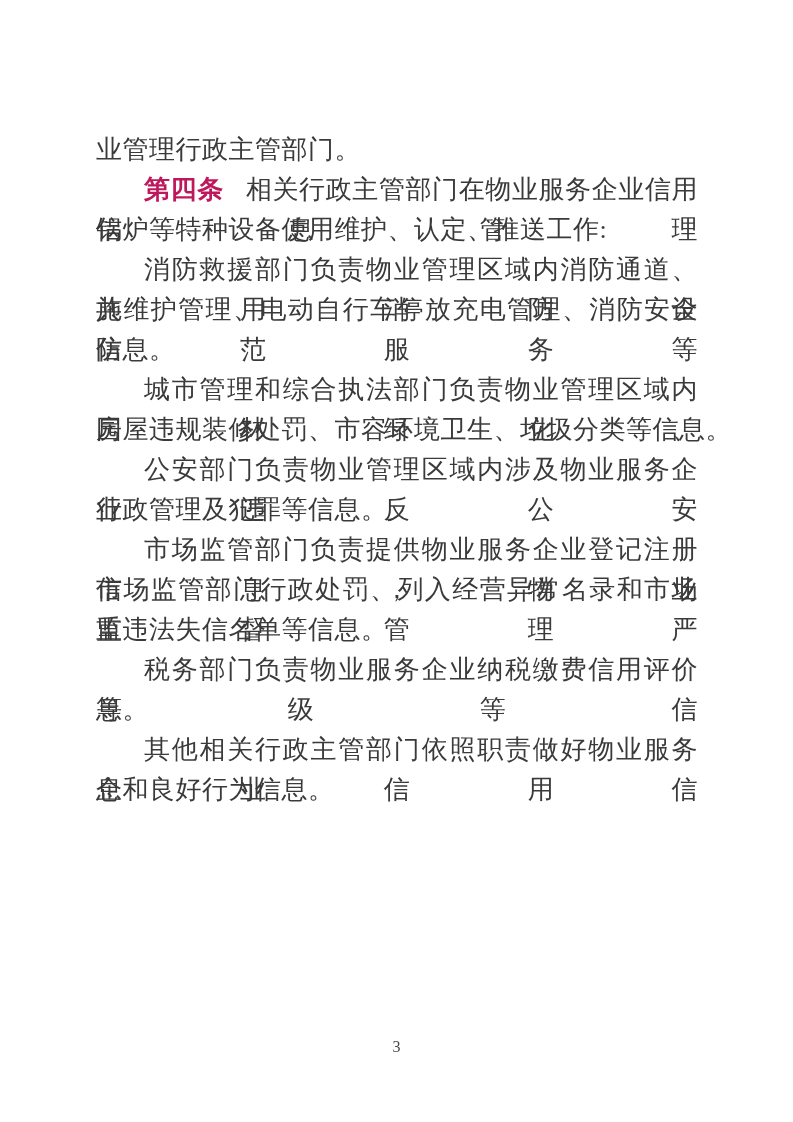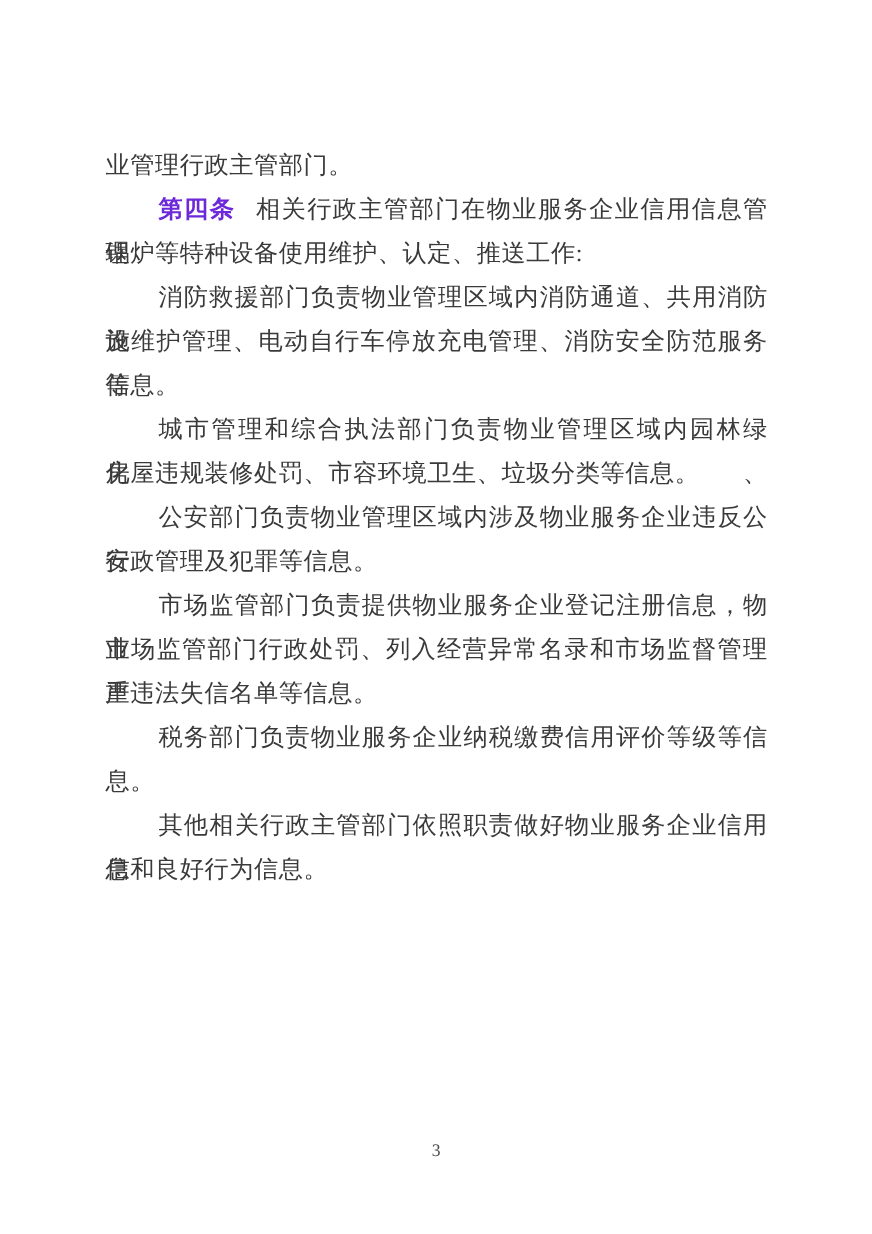--- a/index.html
+++ b/index.html
@@ -18,37 +18,37 @@
   }
   .text-block {
     position: absolute;
     left: 96px;
     top: 130px;
     width: 602px;
   }
   .line {
     height: 40px;
     line-height: 40px;
-    font-size: 22px;
+    font-size: 26px;
     letter-spacing: 0.5px;
     white-space: nowrap;
     color: #3a3a3a;
   }
   .line.fill {
     white-space: normal;
     text-align: justify;
     text-align-last: justify;
     -moz-text-align-last: justify;
   }
   .line.indent {
     text-indent: 48px;
   }
   .term {
     font-weight: bold;
-    color: #6d28d9;
+    color: #be185d;
     margin-right: 0.85em;
   }
   .page-number {
     position: absolute;
     top: 1038px;
     left: 0;
     width: 100%;
     text-align: center;
     font-size: 16px;
     color: #4a4a4a;

